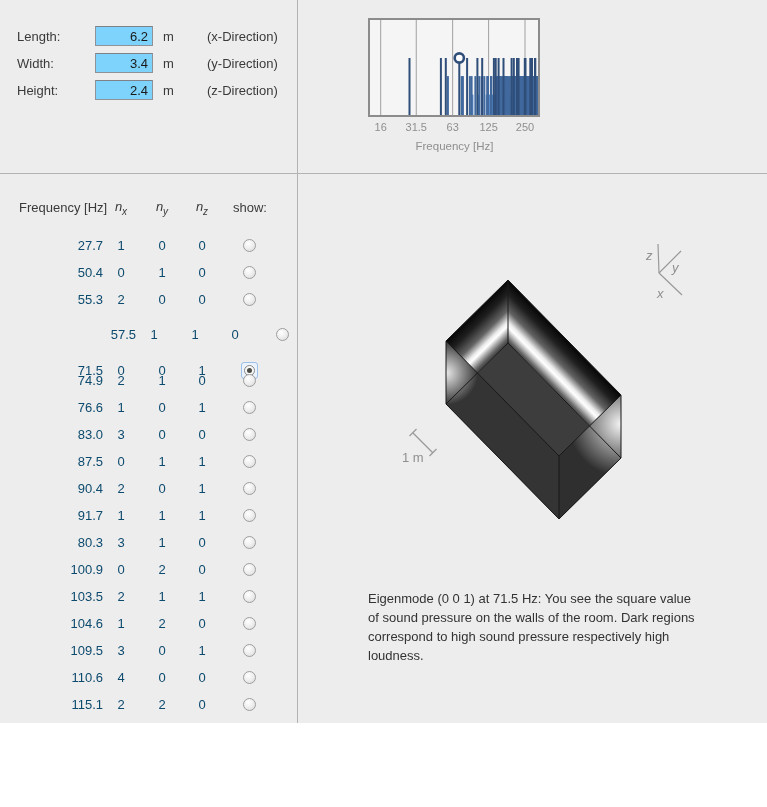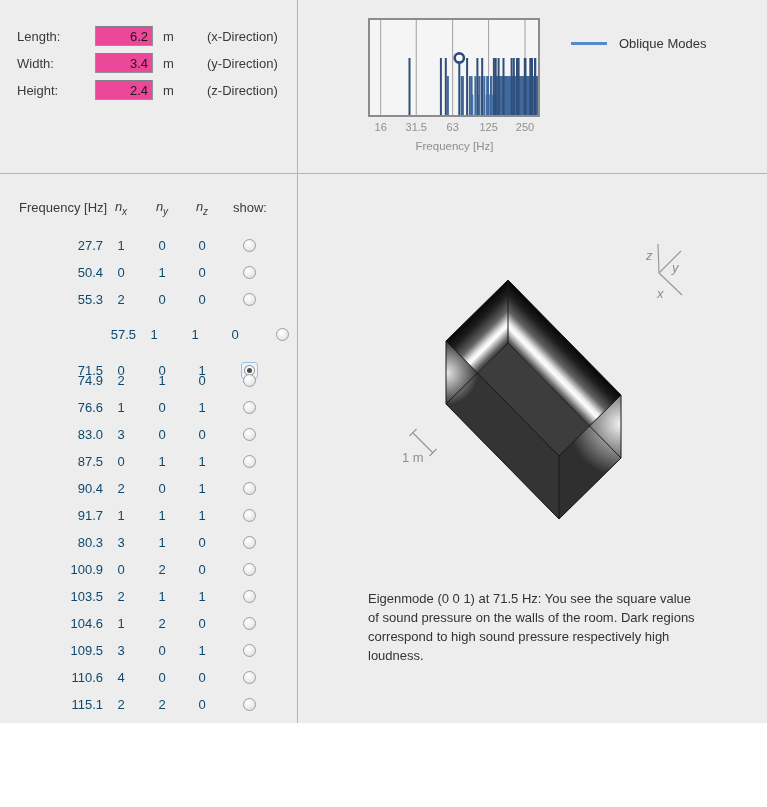--- a/index.html
+++ b/index.html
@@ -5,21 +5,21 @@
   html,body{margin:0;padding:0;}
   .app{position:relative;width:767px;height:723px;background:#EDEDED;overflow:hidden;
        font-family:"Liberation Sans",sans-serif;color:#3A3A3A;}
   .vdivider{position:absolute;left:297px;top:0;width:1px;height:797px;background:#B3B3B3;}
   .hdivider{position:absolute;left:0;top:173px;width:767px;height:1px;background:#B3B3B3;}
   .bottombar{position:absolute;left:0;top:796px;width:767px;height:11px;
              background:linear-gradient(to bottom,#FBFBFB 0 1px,#9A9A9A 1px 4px,#B8B8B8 4px 11px);}
   
   .inlabel{position:absolute;font-size:13px;color:#3A3A3A;}
   .dim-input{position:absolute;width:58px;height:20px;box-sizing:border-box;
-             border:1px solid #8F9399;border-top-color:#7E8288;background:#ec4899;
+             border:1px solid #8F9399;border-top-color:#7E8288;background:#7dd3fc;
              font-family:"Liberation Sans",sans-serif;font-size:13px;color:#1A1A1A;
              text-align:right;padding:0 4px 0 0;}
   
   .legend{position:absolute;left:571px;top:32px;}
   .legrow{display:flex;align-items:center;height:22px;}
   .swatch{width:36px;height:3px;}
   .leglabel{margin-left:12px;font-size:13px;color:#333333;}
   
   .tablepanel{position:absolute;left:0;top:173px;width:297px;height:624px;}
   .thead span,.thead .nhead{position:absolute;font-size:13px;color:#3A3A3A;}
@@ -305,24 +305,20 @@
       <text x="12.7" y="113" text-anchor="middle" font-size="11" fill="#8F8F8F">16</text>
       <text x="48.26321641616195" y="113" text-anchor="middle" font-size="11" fill="#8F8F8F">31.5</text>
       <text x="84.65321641616197" y="113" text-anchor="middle" font-size="11" fill="#8F8F8F">63</text>
       <text x="120.62489011885334" y="113" text-anchor="middle" font-size="11" fill="#8F8F8F">125</text>
       <text x="157.01489011885334" y="113" text-anchor="middle" font-size="11" fill="#8F8F8F">250</text>
       <text x="86.5" y="132" text-anchor="middle" font-size="11.5" fill="#8F8F8F">Frequency [Hz]</text>
       <circle cx="91.3" cy="40.0" r="4.6" fill="#FFFFFF" stroke="#2F4E79" stroke-width="2.6"></circle>
     </svg>
 
   <div class="legend">
-    <div class="legrow">
-      <div class="swatch" style="background: rgb(87, 138, 200);"></div>
-      <span class="leglabel">Oblique Modes</span>
-    </div>
   </div>
 
   <div class="tablepanel">
     <div class="thead">
       <span style="left:19px;top:27px">Frequency [Hz]</span>
       <span class="nhead" style="left:106px;top:26px"><i>n</i><sub>x</sub></span>
       <span class="nhead" style="left:147px;top:26px"><i>n</i><sub>y</sub></span>
       <span class="nhead" style="left:187px;top:26px"><i>n</i><sub>z</sub></span>
       <span style="left:233px;top:27px">show:</span>
     </div>

